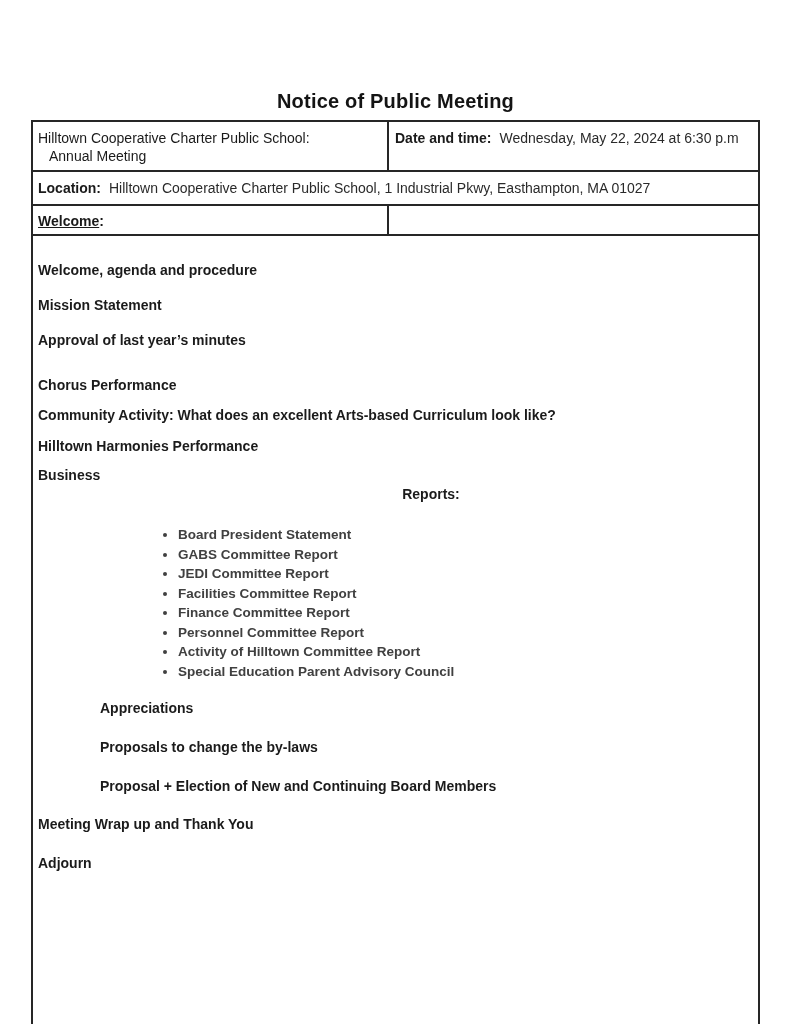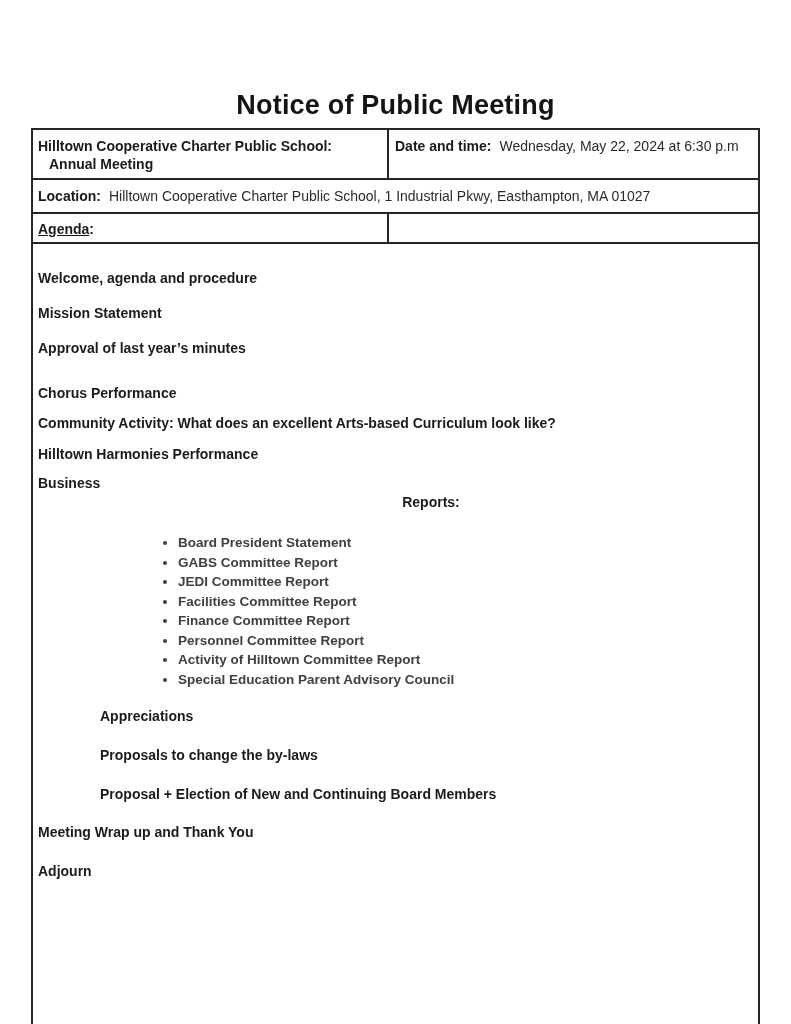--- a/index.html
+++ b/index.html
@@ -8,42 +8,42 @@
     background: #ffffff;
     font-family: "Liberation Sans", sans-serif;
     color: #1a1a1a;
     overflow: hidden;
   }
   .page { position: relative; width: 791px; height: 1024px; padding-top: 90px; box-sizing: border-box; }
 
   .doc-title {
     margin: 0 0 7px 0;
     text-align: center;
-    font-size: 27px;
+    font-size: 20px;
     font-weight: bold;
     color: #141414;
     letter-spacing: 0.2px;
   }
 
   table.info-table {
     border-collapse: collapse;
     table-layout: fixed;
     margin-left: 31px;
     width: 727px;
   }
   table.info-table td {
     border: 2px solid #262626;
     vertical-align: top;
     font-size: 14px;
     box-sizing: border-box;
   }
   col.left-col  { width: 356px; }
   col.right-col { width: 371px; }
 
-  td.meeting-cell { height: 50px; padding: 7px 4px 0 5px; font-weight: bold; line-height: 18px; }
+  td.meeting-cell { height: 50px; padding: 7px 4px 0 5px; font-weight: normal; line-height: 18px; }
   td.meeting-cell .line2 { padding-left: 4px; margin-left: 7px; }
 
   td.datetime-cell { height: 50px; padding: 7px 2px 0 6px; line-height: 18px; }
   .bold-label { font-weight: bold; margin-right: 8px; }
   .plain-value { font-weight: normal; color: #2a2a2a; }
 
   td.location-cell { height: 34px; padding: 8px 2px 0 5px; }
   td.agenda-cell   { height: 30px; padding: 7px 2px 0 5px; font-weight: bold; }
   td.agenda-empty-cell { height: 30px; }
   .underlined { text-decoration: underline; }
@@ -105,21 +105,21 @@
         <span class="bold-label">Date and time:</span><span class="plain-value">Wednesday, May 22, 2024 at 6:30 p.m</span>
       </td>
     </tr>
     <tr>
       <td class="location-cell" colspan="2">
         <span class="bold-label">Location:</span><span class="plain-value">Hilltown Cooperative Charter Public School, 1 Industrial Pkwy, Easthampton, MA 01027</span>
       </td>
     </tr>
     <tr>
       <td class="agenda-cell">
-        <span class="underlined">Agenda</span><span>:</span>
+        <span class="underlined">Welcome</span><span>:</span>
       </td>
       <td class="agenda-empty-cell"></td>
     </tr>
     <tr>
       <td class="body-cell" colspan="2">
         <p class="mt-welcome">Welcome, agenda and procedure</p>
         <p class="mt-mission">Mission Statement</p>
         <p class="mt-approval">Approval of last year’s minutes</p>
         <p class="mt-chorus">Chorus Performance</p>
         <p class="mt-community">Community Activity: What does an excellent Arts-based Curriculum look like?</p>

